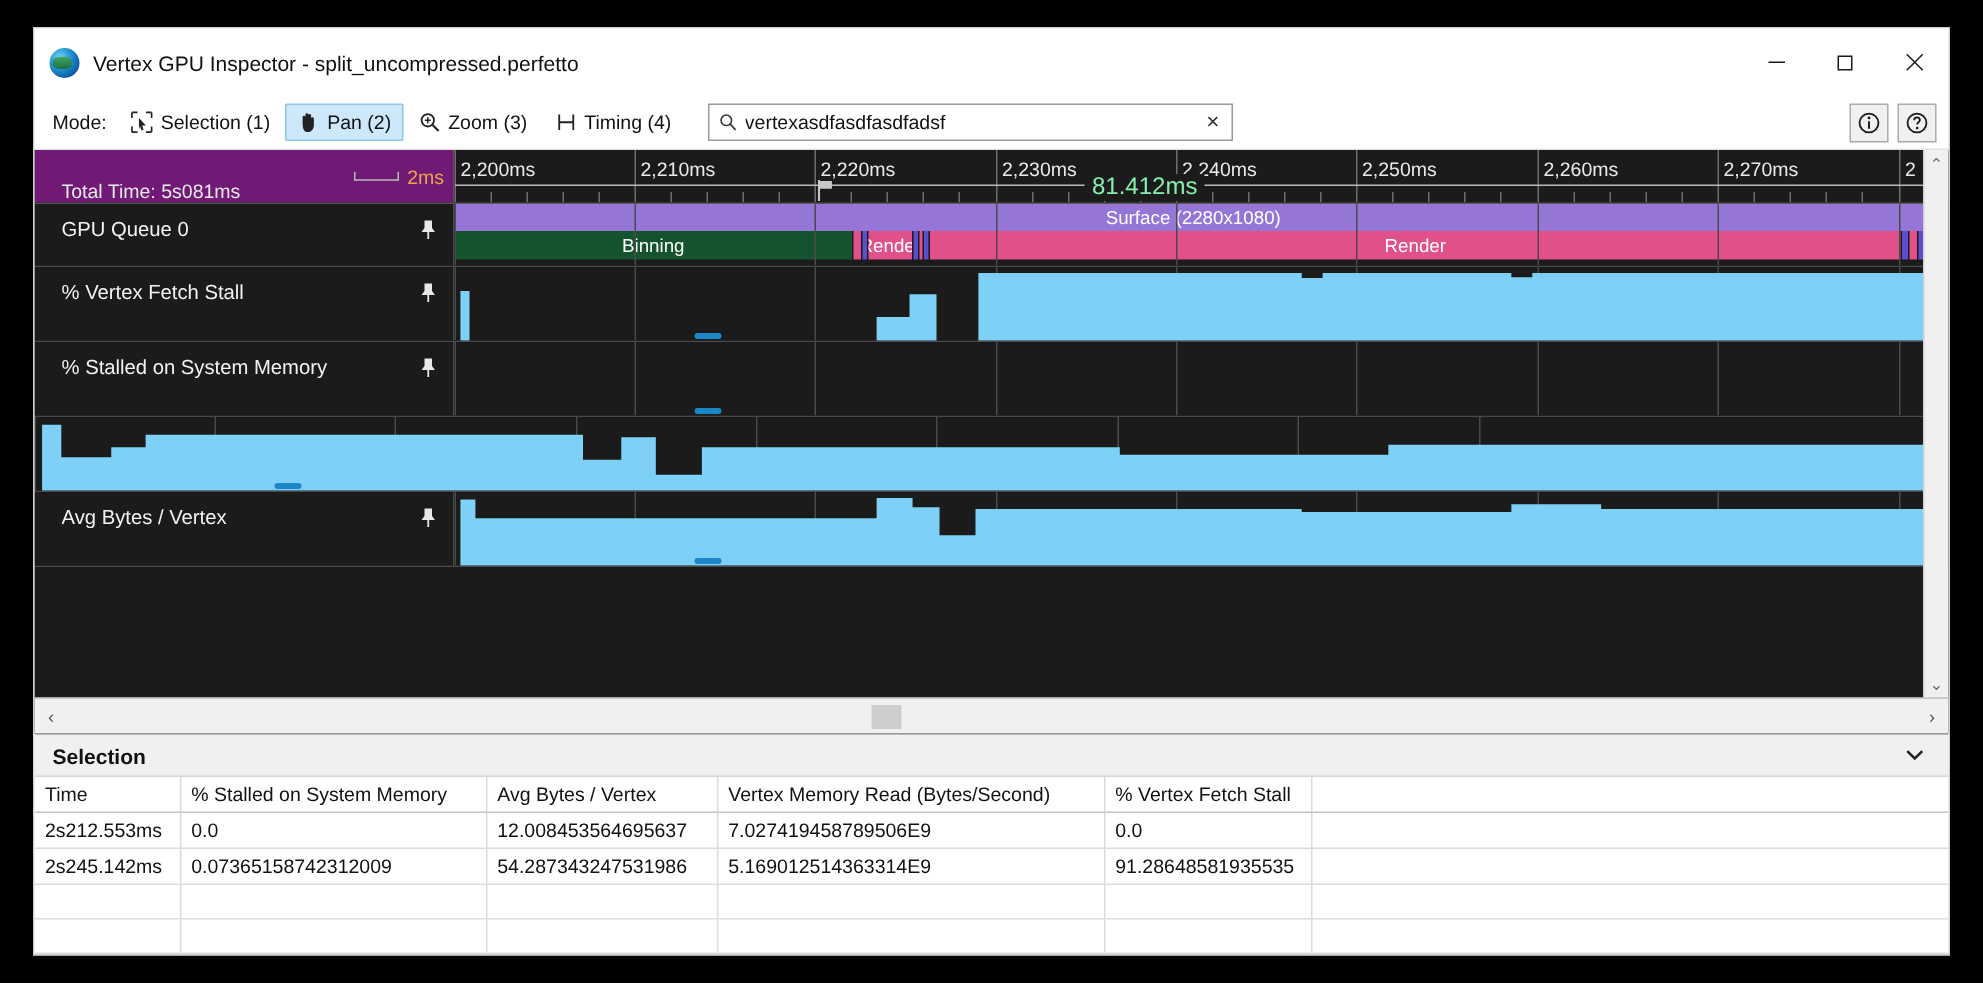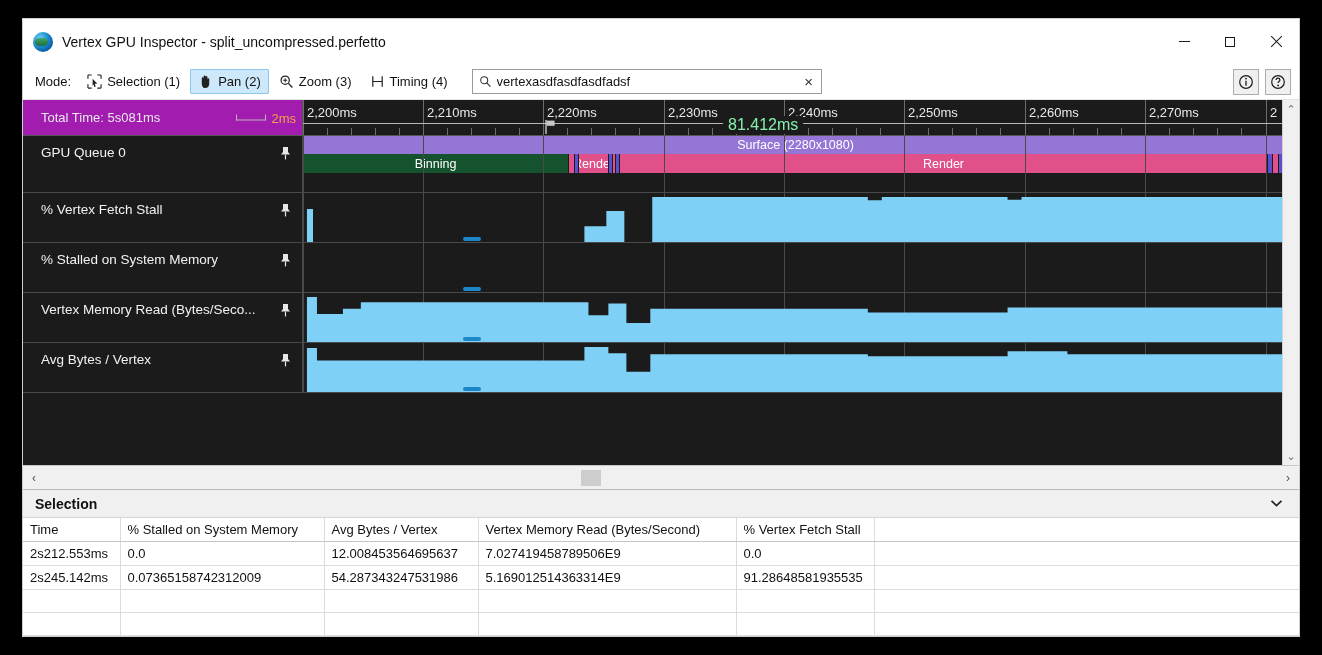--- a/index.html
+++ b/index.html
@@ -131,24 +131,24 @@
   .ruler {
     position: relative;
     height: 36px; flex: 0 0 36px;
     background: #1b1b1b;
     border-bottom: 1px solid #555;
     overflow: hidden;
   }
   .ruler-left {
     position: absolute; left: 0; top: 0;
     width: 280px; height: 100%;
-    display: flex; align-items: center;
+    display: flex; align-items: flex-end;
     padding-left: 18px;
     border-right: 1px solid #555;
-    z-index: 3; background: #a21caf;
+    z-index: 3; background: #701a75;
   }
   .total-time { font-size: 13px; color: #e9e9e9; white-space: nowrap; }
   .scalebar-group {
     position: absolute; right: 6px; top: 50%;
     transform: translateY(-50%);
     display: flex; align-items: center; gap: 5px;
   }
   .scalebar {
     width: 30px; height: 6px;
     border: 1px solid #b8b8b8; border-top: 0;
@@ -216,21 +216,21 @@
   .track-body {
     position: relative; flex: 1 1 auto;
     overflow: hidden; background: #1b1b1b;
   }
   .gridline {
     position: absolute; top: 0; bottom: 0; width: 1px;
     background: #4a4a4a;
   }
 
   
-  .track.queue { height: 57px; }
+  .track.queue { height: 42px; }
   .surface-band {
     position: absolute; height: 18px; top: 0;
     background: #9575d6;
     color: #fff; font-size: 12.5px;
     display: flex; align-items: center; justify-content: center;
   }
   .work-row { position: absolute; top: 18px; height: 19px; left: 0; right: 0; }
   .slice {
     position: absolute; top: 0; height: 19px;
     display: flex; align-items: center; justify-content: center;
@@ -549,27 +549,20 @@
               <div class="gridline" style="left: 722px;"></div>
               <div class="gridline" style="left: 842px;"></div>
               <div class="gridline" style="left: 963px;"></div>
               <svg class="wave" viewBox="0 0 985 49" preserveAspectRatio="none">
                 <path d="M 0 49 L 0.0 49.0 L 0.0 49.0 L 985.0 49.0 L 985.0 49.0 L 985 49.0 L 985 49 Z" fill="#7fd0f7"></path>
               </svg>
               <div class="marker-dot" style="left: 160px; bottom: 1px;"></div>
             </div>
           </div>
           <div class="track">
-            <div class="track-head">
-              <span class="track-name">Vertex Memory Read (Bytes/Seco...</span>
-              <svg class="pin" viewBox="0 0 13 14">
-                <path d="M4 1h5v5l2 2.6H2L4 6z" fill="#e8e8e8"></path>
-                <path d="M6.5 8.6V13.4" stroke="#e8e8e8" stroke-width="1.2"></path>
-              </svg>
-            </div>
             <div class="track-body">
               <div class="gridline" style="left: 0px;"></div>
               <div class="gridline" style="left: 120px;"></div>
               <div class="gridline" style="left: 240px;"></div>
               <div class="gridline" style="left: 361px;"></div>
               <div class="gridline" style="left: 481px;"></div>
               <div class="gridline" style="left: 601px;"></div>
               <div class="gridline" style="left: 722px;"></div>
               <div class="gridline" style="left: 842px;"></div>
               <div class="gridline" style="left: 963px;"></div>

